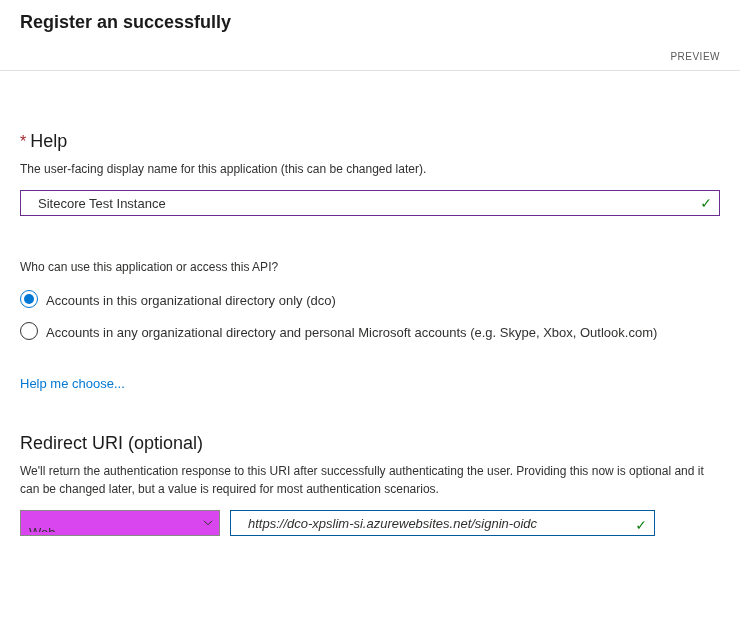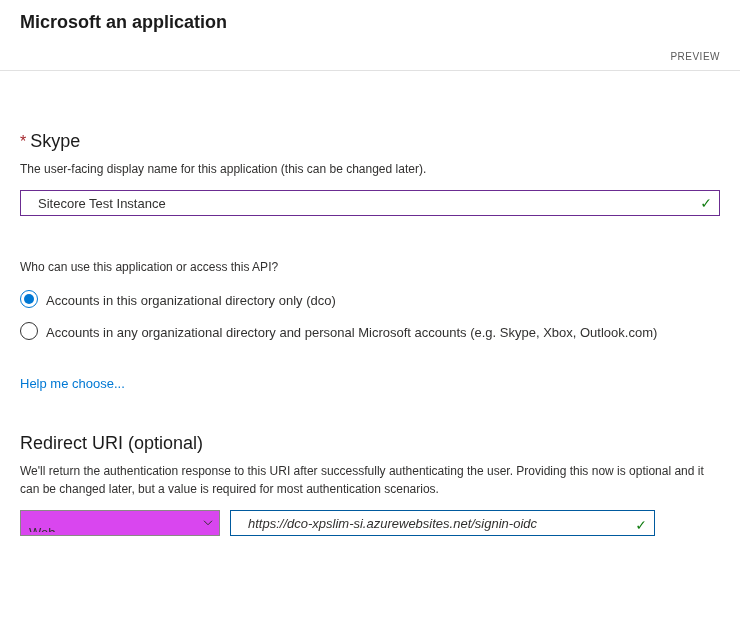--- a/index.html
+++ b/index.html
@@ -147,29 +147,29 @@
       right: 6px;
       top: 50%;
       transform: translateY(-55%);
       pointer-events: none;
     }
   </style>
 </head>
 <body>
 
 <div class="header">
-  <div class="header-title">Microsoft an application</div>
+  <div class="header-title">Register an successfully</div>
   <div class="header-badge">PREVIEW</div>
 </div>
 
 <div class="content">
 
   <div class="section">
     <div class="section-title">
-      <span class="required-asterisk">*</span><span>Skype</span>
+      <span class="required-asterisk">*</span><span>Help</span>
     </div>
     <div class="section-desc">The user-facing display name for this application (this can be changed later).</div>
     <div class="text-input-wrap">
       <input type="text" class="text-input" value="Sitecore Test Instance" style="">
       <span class="valid-check">✓</span>
     </div>
   </div>
 
   <div class="section">
     <div class="section-desc">Who can use this application or access this API?</div>

